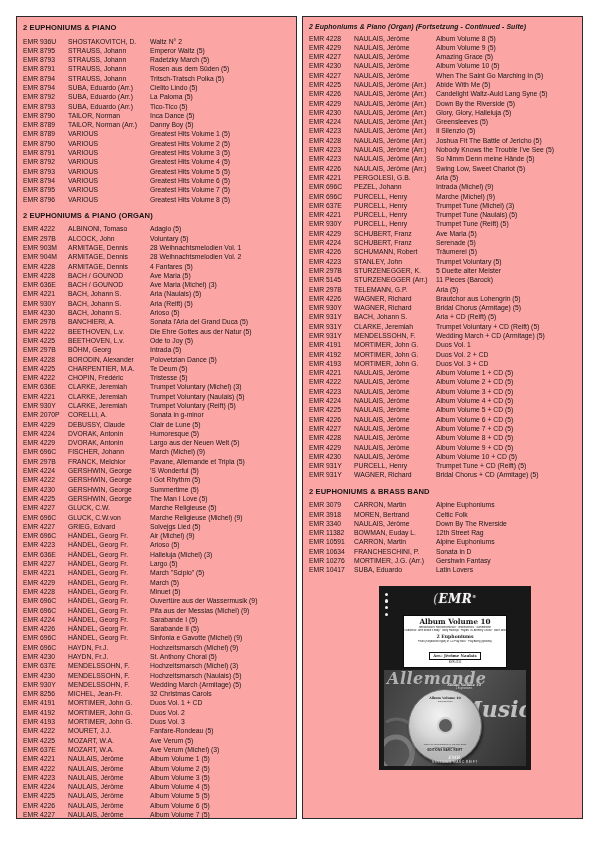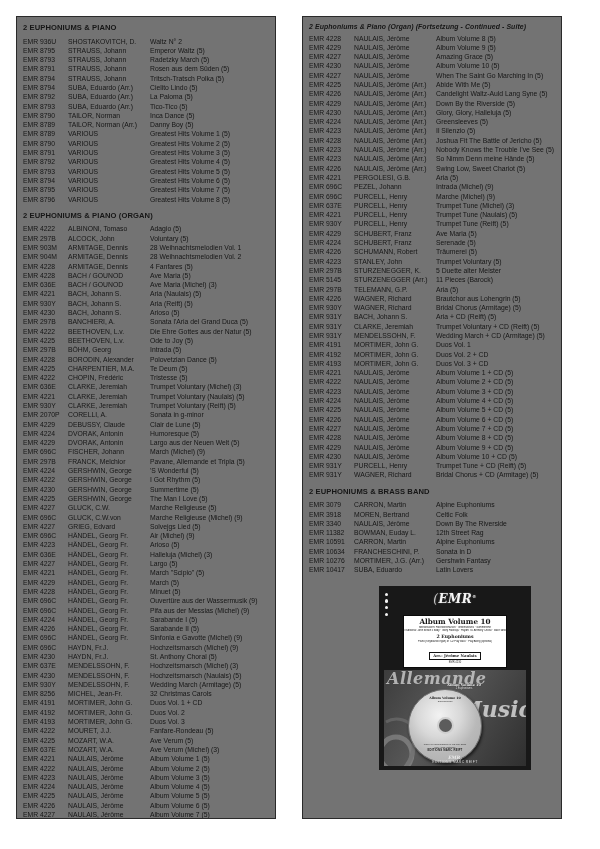--- a/index.html
+++ b/index.html
@@ -1,18 +1,18 @@
 <!DOCTYPE html>
 <html><head>
 <meta charset="utf-8">
 <style>
   html,body{margin:0;padding:0;}
   body{width:600px;height:849px;background:#fdfdfd;font-family:"Liberation Sans",sans-serif;color:#161616;position:relative;}
   .page{position:absolute;inset:0;background:#fff;}
-  .colbox{position:absolute;top:16px;width:260px;height:803px;border:1px solid #2a2a2a;box-sizing:border-box;padding:5px 5px 0 6px;overflow:hidden;background:#737373;}
+  .colbox{position:absolute;top:16px;width:281px;height:803px;border:1px solid #2a2a2a;box-sizing:border-box;padding:5px 5px 0 6px;overflow:hidden;background:#fca5a5;}
   .colbox.left{left:16px;}
   .colbox.right{left:302px;}
   .sec-title{font-size:7.6px;font-weight:700;letter-spacing:.1px;margin:7px 0 4.5px 0;white-space:nowrap;}
   .sec-title.first{margin-top:1px;}
   .sec-title.italic{font-style:italic;font-size:6.9px;margin-bottom:3.5px;}
   .row{display:flex;height:9.3px;line-height:9.3px;font-size:6.8px;white-space:nowrap;overflow:hidden;}
   .row .num{width:45px;flex:0 0 45px;}
   .row .composer{width:82px;flex:0 0 82px;overflow:hidden;}
   .row .title{flex:1;overflow:hidden;}
   

